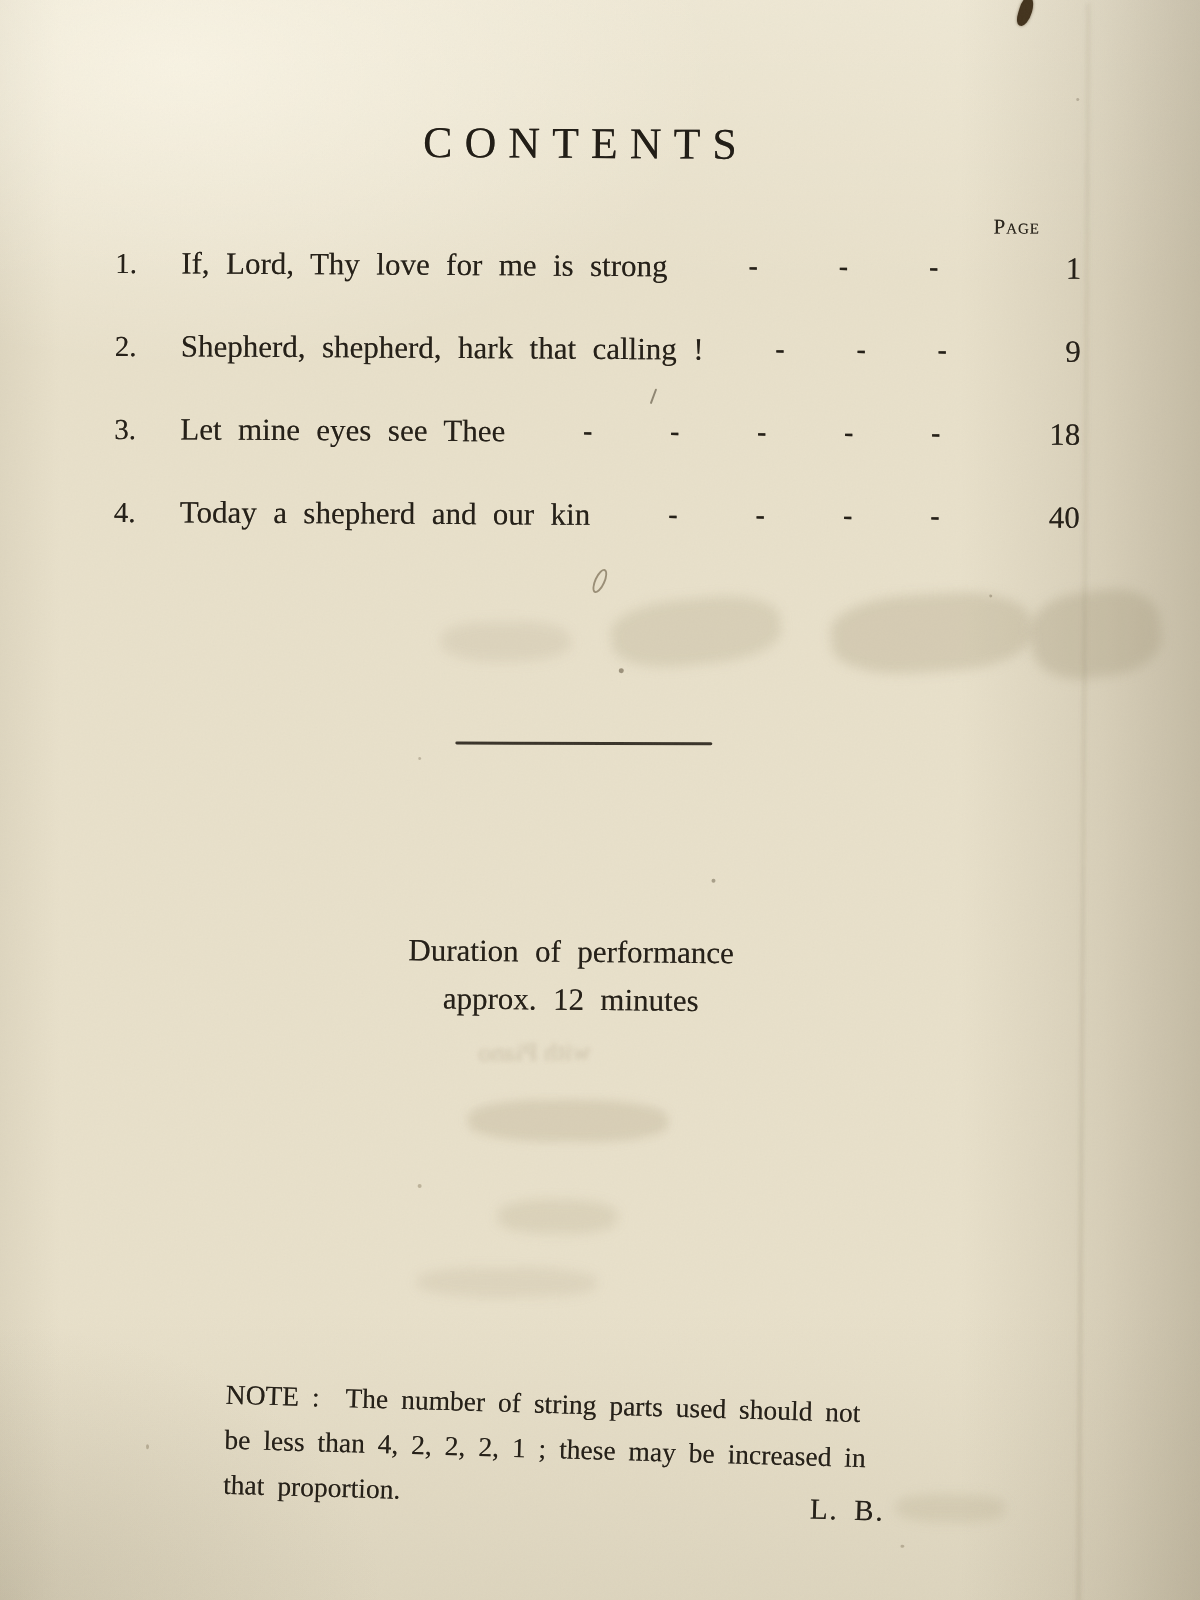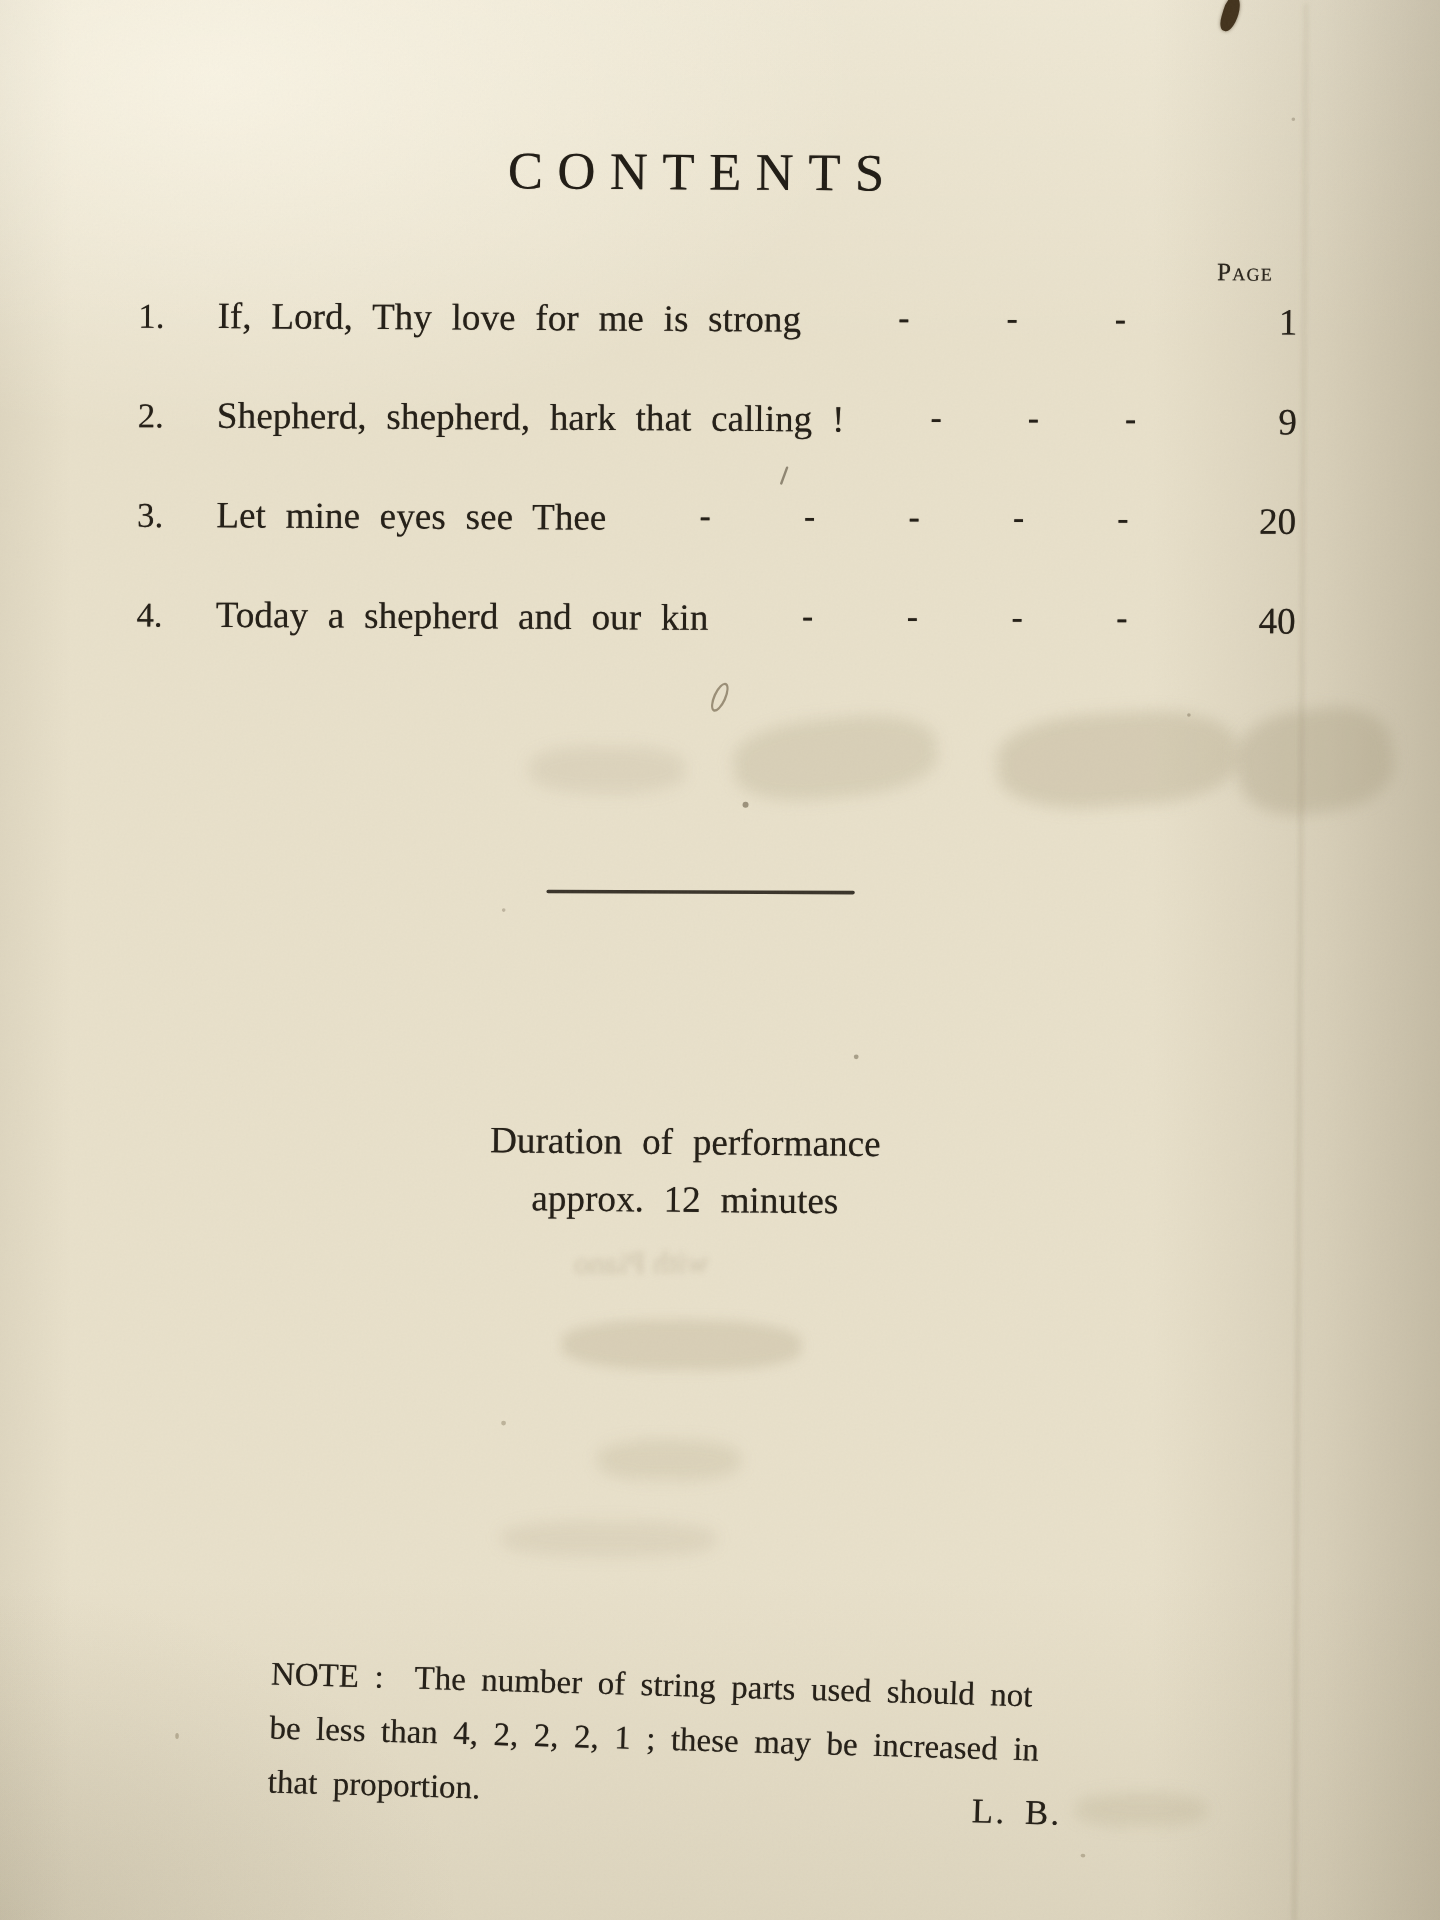--- a/index.html
+++ b/index.html
@@ -23,21 +23,21 @@
     transform:translateX(-18px);
     font-size:44px;letter-spacing:12px;color:#201c15;
   }
 
   
   .toc{
     position:absolute;top:212px;left:112px;width:966px;
   }
   .toc-headrow{display:flex;justify-content:flex-end;height:30px;margin-bottom:6px;}
   .page-col-head{
-    width:88px;text-align:center;font-variant:small-caps;
+    width:88px;text-align:left;font-variant:small-caps;
     font-size:21px;letter-spacing:1px;color:#2a251c;
   }
   .toc-row{
     display:flex;align-items:baseline;height:42px;margin-bottom:41px;
     font-size:31px;word-spacing:0.28em;color:#241f17;
   }
   .toc-row .num{width:66px;font-size:29px;}
   .toc-row .title{white-space:nowrap;}
   .toc-row .leader{
     flex:1;display:flex;justify-content:space-evenly;align-items:center;
@@ -133,21 +133,21 @@
     <div class="toc-row">
       <span class="num ink">3.</span>
       <span class="title ink">Let mine eyes see Thee</span>
       <span class="leader">
             <span class="dash ink">-</span>
             <span class="dash ink">-</span>
             <span class="dash ink">-</span>
             <span class="dash ink">-</span>
             <span class="dash ink">-</span>
           </span>
-      <span class="pageno ink">20</span>
+      <span class="pageno ink">18</span>
     </div>
 
     <div class="toc-row">
       <span class="num ink">4.</span>
       <span class="title ink">Today a shepherd and our kin</span>
       <span class="leader">
             <span class="dash ink">-</span>
             <span class="dash ink">-</span>
             <span class="dash ink">-</span>
             <span class="dash ink">-</span>

